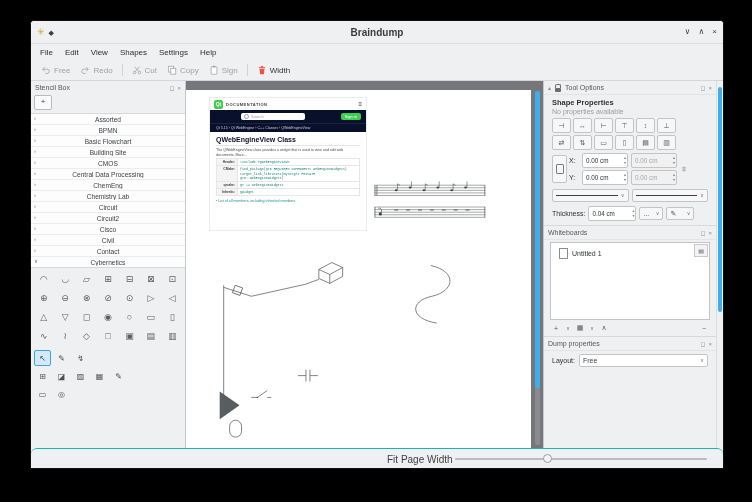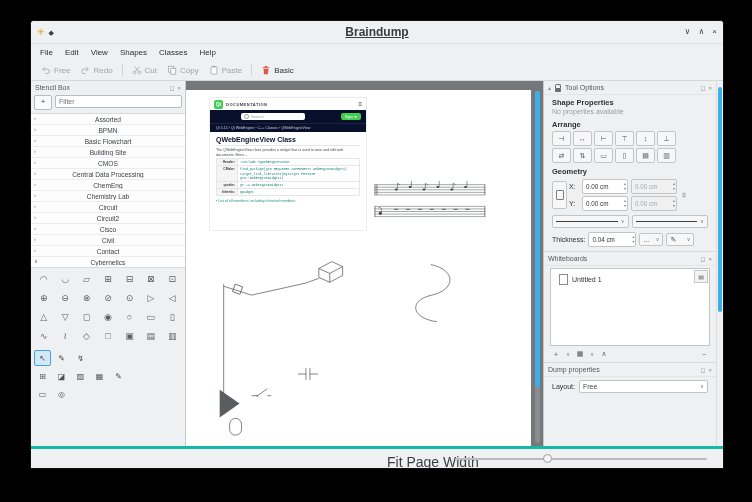--- a/index.html
+++ b/index.html
@@ -6,21 +6,21 @@
   body{width:752px;height:502px;background:#000;position:relative;overflow:hidden;
        font-family:"Liberation Sans","DejaVu Sans",sans-serif;}
   .window{position:absolute;left:30px;top:20px;width:692px;height:447px;background:#eff0f1;
           border:1px solid #111;border-radius:4px 4px 0 0;display:flex;flex-direction:column;overflow:hidden;}
   
   .titlebar{height:22px;position:relative;display:flex;align-items:center;padding:0 6px;
             background:#eff0f1;border-bottom:1px solid #dddee0;flex:0 0 auto;}
   .tb-left{display:flex;align-items:center;gap:4px;}
   .app-icon{font-size:9px;color:#d9a520;line-height:1;}
   .pin-icon{font-size:7px;color:#3c3f42;line-height:1;}
-  .win-title{position:absolute;left:0;right:0;text-align:center;font-size:12px;font-weight:bold;color:#3a3d40;pointer-events:none;text-decoration:underline;}
+  .win-title{position:absolute;left:0;right:0;text-align:center;font-size:10px;font-weight:bold;color:#3a3d40;pointer-events:none;}
   .tb-controls{margin-left:auto;display:flex;gap:8px;z-index:2;}
   .wbtn{font-size:8px;color:#3c3f42;line-height:1;cursor:default;}
   
   .menubar{height:16px;display:flex;align-items:center;gap:2px;padding:0 4px;font-size:8px;color:#2b2e31;flex:0 0 auto;}
   .menu-item{padding:1px 5px;border-radius:2px;}
   
   .toolbar{height:20px;display:flex;align-items:center;gap:2px;padding:0 6px;font-size:8px;color:#9ea2a4;
            border-bottom:1px solid #d5d6d8;flex:0 0 auto;}
   .tbtn{display:flex;align-items:center;gap:3px;padding:2px 4px;}
   .tbtn.enabled{color:#2f3234;}
@@ -123,21 +123,21 @@
   .wb-toolbar{display:flex;align-items:center;gap:4px;padding:2px 8px;font-size:7px;color:#5a5d60;}
   .wbt{min-width:8px;text-align:center;}
   .spacer{flex:1;}
   .dump-row{display:flex;align-items:center;gap:4px;padding:3px 8px;}
   .dump-row .combo{flex:1;background:#fff;}
   .rp-septop{border-top:1px solid #d8d9db;margin-top:2px;}
   
   .win-scroll{width:6px;flex:0 0 auto;position:relative;background:#eff0f1;border-left:1px solid #dcdde0;}
   .win-thumb{position:absolute;top:6px;left:1px;width:4px;height:225px;background:#3daee9;border-radius:2px;}
   
-  .statusbar{height:19px;flex:0 0 auto;border-top:3px solid #14b8a6;position:relative;font-size:14px;color:#3c3f42;}
+  .statusbar{height:19px;flex:0 0 auto;border-top:1px solid #14b8a6;position:relative;font-size:10px;color:#3c3f42;border-radius:6px;}
   .zoom-label{position:absolute;left:356px;top:5px;}
   .slider{position:absolute;left:424px;right:16px;top:9px;height:2px;background:#b9bbbd;border-radius:1px;}
   .slider-thumb{position:absolute;left:88px;top:-4px;width:9px;height:9px;border-radius:50%;background:#f4f4f5;
                 border:1px solid #9b9ea0;box-sizing:border-box;}
 </style>
 </head>
 <body>
 
 <div class="window">
 
@@ -152,21 +152,21 @@
       <span class="wbtn">∧</span>
       <span class="wbtn">×</span>
     </div>
   </div>
 
   <div class="menubar">
     <span class="menu-item">File</span>
     <span class="menu-item">Edit</span>
     <span class="menu-item">View</span>
     <span class="menu-item">Shapes</span>
-    <span class="menu-item">Classes</span>
+    <span class="menu-item">Settings</span>
     <span class="menu-item">Help</span>
   </div>
 
   <div class="toolbar">
     <span class="tbtn">
       <svg width="10" height="10" viewBox="0 0 12 12">
           <path d="M4.5,2.5 L2,5 L4.5,7.5 M2.3,5 h5 a2.6,2.6 0 0 1 0,5.2 h-2" fill="none" stroke="#a2a6a8" stroke-width="1"></path>
         </svg>
       <span>Free</span>
     </span>
@@ -190,44 +190,43 @@
           <rect x="2" y="1.5" width="6" height="7" fill="#fff" stroke="#a2a6a8"></rect>
           <rect x="4.5" y="4" width="6" height="7" fill="#fff" stroke="#a2a6a8"></rect>
         </svg>
       <span>Copy</span>
     </span>
     <span class="tbtn">
       <svg width="10" height="10" viewBox="0 0 12 12">
           <rect x="2.5" y="2" width="7" height="9" rx="1" fill="#fff" stroke="#a2a6a8"></rect>
           <rect x="4.5" y="1" width="3" height="2" fill="#a2a6a8"></rect>
         </svg>
-      <span>Paste</span>
+      <span>Sign</span>
     </span>
     <span class="tsep"></span>
     <span class="tbtn enabled">
       <svg width="10" height="10" viewBox="0 0 12 12">
           <rect x="4.6" y="1.2" width="2.8" height="1.2" fill="#e2574c"></rect>
           <rect x="2.2" y="2.6" width="7.6" height="1.2" fill="#e2574c"></rect>
           <path d="M3,4.4 h6 l-0.6,6.6 h-4.8 z" fill="#e2574c"></path>
         </svg>
-      <span>Basic</span>
+      <span>Width</span>
     </span>
   </div>
 
   <div class="main">
 
     <div class="stencil">
       <div class="docker-head">
         <span class="docker-title">Stencil Box</span>
         <span class="dock-ic">◻</span>
         <span class="dock-ic">×</span>
       </div>
       <div class="filter-row">
         <span class="add-btn">+</span>
-        <input class="filter-input" placeholder="Filter" style="">
       </div>
       <div class="st-list">
         <div class="st-row">
             <span class="chev">›</span>
             <span class="st-label">Assorted</span>
           </div>
         <div class="st-row">
             <span class="chev">›</span>
             <span class="st-label">BPMN</span>
           </div>
@@ -433,39 +432,37 @@
             <span class="lock-bd"></span>
           </span>
         <span class="docker-title">Tool Options</span>
         <span class="dock-ic">◻</span>
         <span class="dock-ic">×</span>
       </div>
 
       <div class="sec-title">Shape Properties</div>
       <div class="muted">No properties available</div>
 
-      <div class="sec-title">Arrange</div>
       <div class="icon-row">
         <span class="ibtn">⊣</span>
         <span class="ibtn">↔</span>
         <span class="ibtn">⊢</span>
         <span class="ibtn">⊤</span>
         <span class="ibtn">↕</span>
         <span class="ibtn">⊥</span>
       </div>
       <div class="icon-row">
         <span class="ibtn">⇄</span>
         <span class="ibtn">⇅</span>
         <span class="ibtn">▭</span>
         <span class="ibtn">▯</span>
         <span class="ibtn">▤</span>
         <span class="ibtn">▥</span>
       </div>
 
-      <div class="sec-title">Geometry</div>
       <div class="geo">
         <span class="anchor"></span>
         <span class="lbl">X:</span>
         <span class="spin">
           <input value="0.00 cm" style="">
           <span class="arrows">
               <span>▴</span>
               <span>▾</span>
             </span>
         </span>

